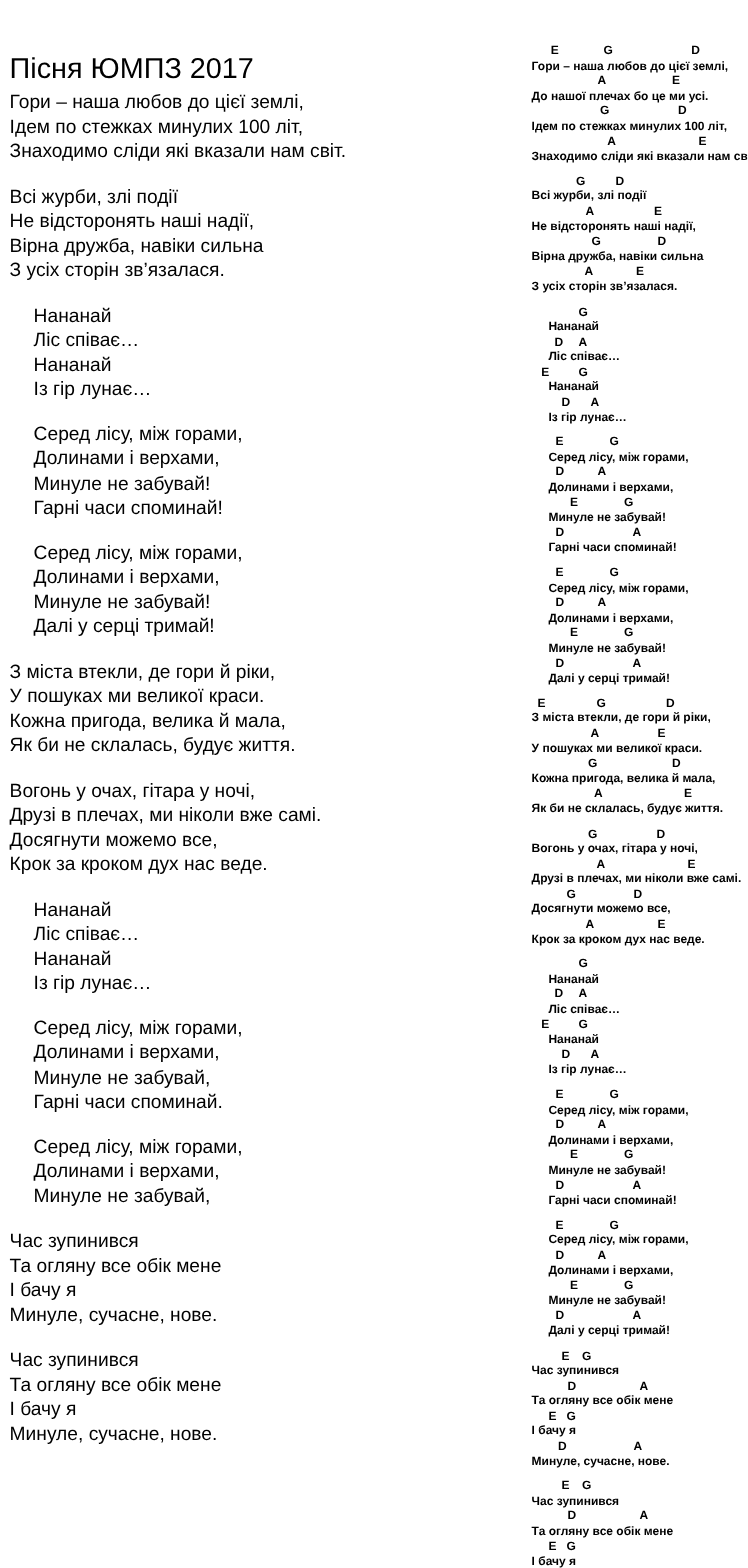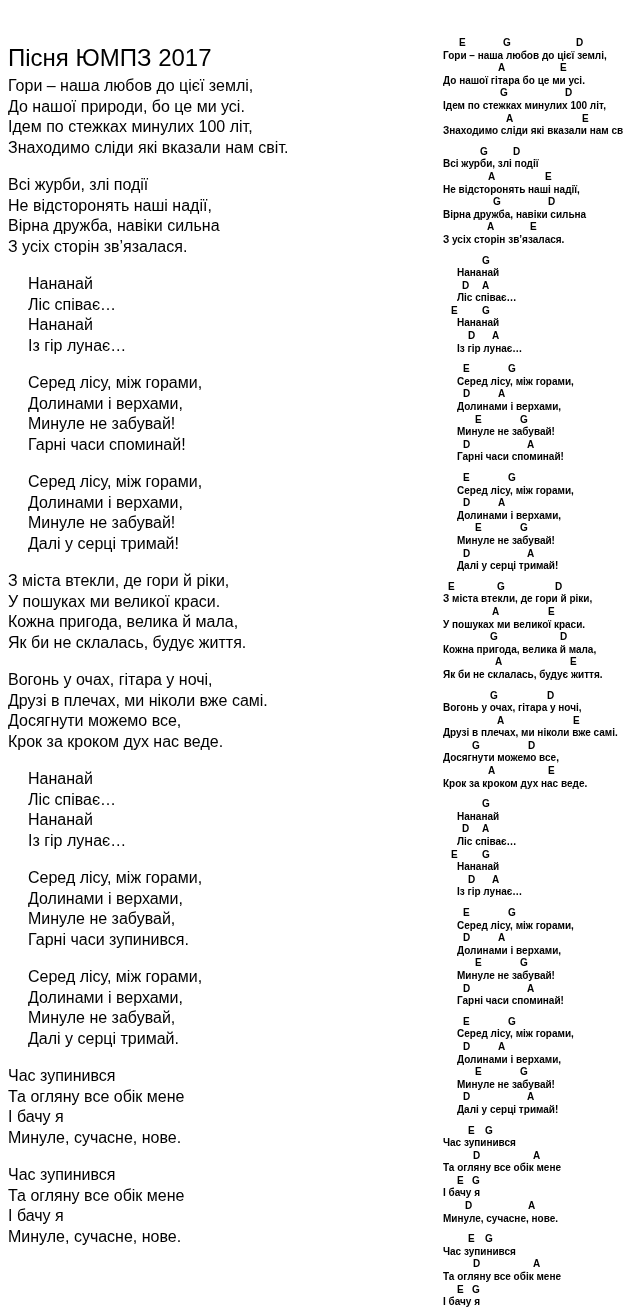--- a/index.html
+++ b/index.html
@@ -22,21 +22,20 @@
 </style>
 </head>
 <body>
 
 <div class="page">
   <div class="left-col">
     <div class="title-line">Пісня ЮМПЗ 2017</div>
     <div id="lyrics-container">
         <div class="stanza">
           <div class="lline">Гори – наша любов до цієї землі,</div>
-          <div class="lline">До нашої природи, бо це ми усі.</div>
           <div class="lline">Ідем по стежках минулих 100 літ,</div>
           <div class="lline">Знаходимо сліди які вказали нам світ.</div>
         </div>
         <div class="stanza">
           <div class="lline">Всі журби, злі події</div>
           <div class="lline">Не відсторонять наші надії,</div>
           <div class="lline">Вірна дружба, навіки сильна</div>
           <div class="lline">З усіх сторін зв’язалася.</div>
         </div>
         <div class="stanza ind">
@@ -72,27 +71,26 @@
         <div class="stanza ind">
           <div class="lline">Нананай</div>
           <div class="lline">Ліс співає…</div>
           <div class="lline">Нананай</div>
           <div class="lline">Із гір лунає…</div>
         </div>
         <div class="stanza ind">
           <div class="lline">Серед лісу, між горами,</div>
           <div class="lline">Долинами і верхами,</div>
           <div class="lline">Минуле не забувай,</div>
-          <div class="lline">Гарні часи зупинився.</div>
+          <div class="lline">Гарні часи споминай.</div>
         </div>
         <div class="stanza ind">
           <div class="lline">Серед лісу, між горами,</div>
           <div class="lline">Долинами і верхами,</div>
           <div class="lline">Минуле не забувай,</div>
-          <div class="lline">Далі у серці тримай.</div>
         </div>
         <div class="stanza">
           <div class="lline">Час зупинився</div>
           <div class="lline">Та огляну все обік мене</div>
           <div class="lline">І бачу я</div>
           <div class="lline">Минуле, сучасне, нове.</div>
         </div>
         <div class="stanza">
           <div class="lline">Час зупинився</div>
           <div class="lline">Та огляну все обік мене</div>
@@ -106,21 +104,21 @@
         <div class="cline">
           <span class="chord" style="left: 16px;">E</span>
           <span class="chord" style="left: 60px;">G</span>
           <span class="chord" style="left: 133px;">D</span>
         </div>
         <div class="tline">Гори – наша любов до цієї землі,</div>
         <div class="cline">
           <span class="chord" style="left: 55px;">A</span>
           <span class="chord" style="left: 117px;">E</span>
         </div>
-        <div class="tline">До нашої гітара бо це ми усі.</div>
+        <div class="tline">До нашої плечах бо це ми усі.</div>
         <div class="cline">
           <span class="chord" style="left: 57px;">G</span>
           <span class="chord" style="left: 122px;">D</span>
         </div>
         <div class="tline">Ідем по стежках минулих 100 літ,</div>
         <div class="cline">
           <span class="chord" style="left: 63px;">A</span>
           <span class="chord" style="left: 139px;">E</span>
         </div>
         <div class="tline">Знаходимо сліди які вказали нам світ.</div>

